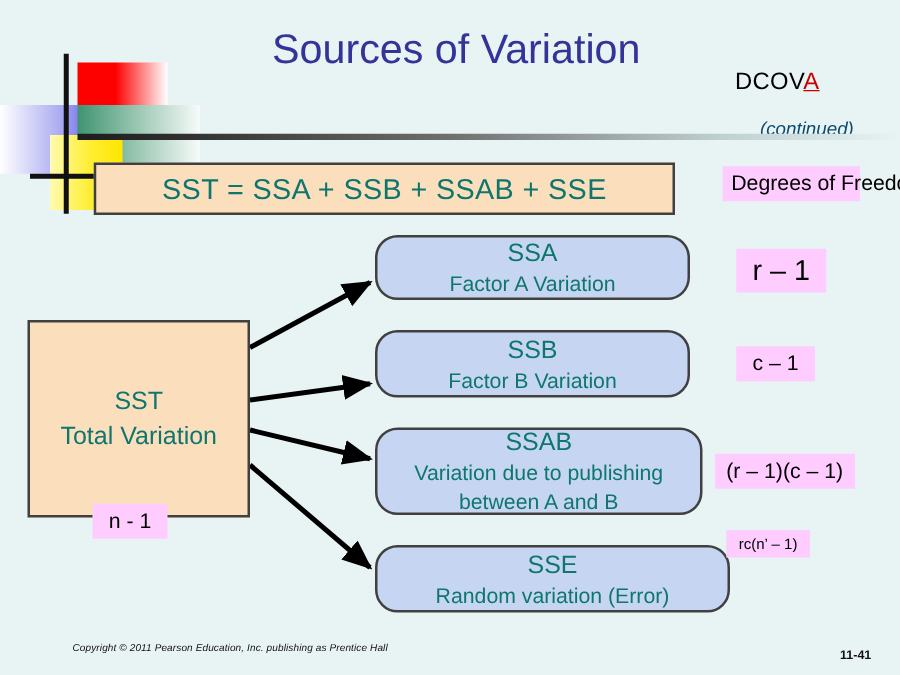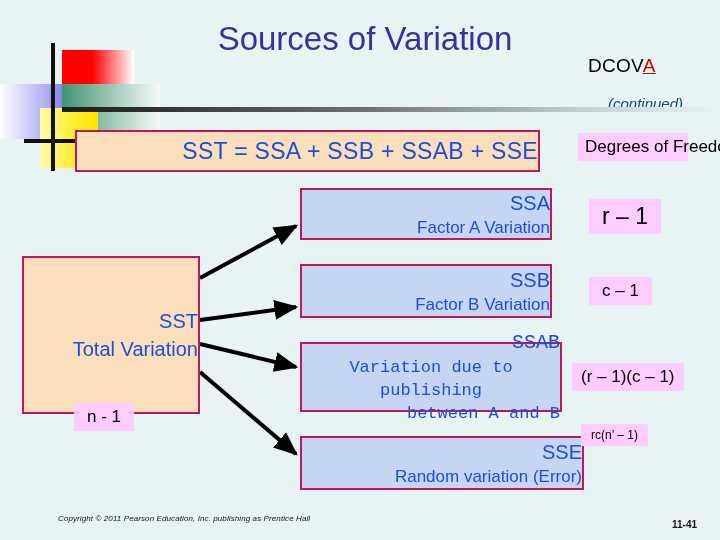--- a/index.html
+++ b/index.html
@@ -111,27 +111,27 @@
     top: 107px;
     width: 658px;
     height: 5px;
     background: linear-gradient(to right, #1d1d1d 0%, #2e2e2e 12%, #6e6e6e 45%, #bfcfcf 78%, #e8f3f3 100%);
   }
 
   
   .box {
     position: absolute;
     box-sizing: border-box;
-    border: 2px solid #be185d;
+    border: 2px solid #404040;
     display: flex;
     flex-direction: column;
-    align-items: flex-end;
+    align-items: center;
     justify-content: center;
     text-align: center;
-    color: #1d4ed8;
+    color: #0f766e;
   }
   .box-peach { background: #fbdfbd; }
   .box-blue  { background: #c6d6f2; }
 
   .eq-box {
     left: 75px;
     top: 130px;
     width: 465px;
     height: 42px;
     font-size: 23px;
@@ -143,27 +143,28 @@
     top: 256px;
     width: 178px;
     height: 158px;
     font-size: 20px;
     line-height: 28px;
   }
 
   .sb {
     left: 300px;
     font-size: 20px;
+    border-radius: 18px;
   }
   .sb .hdr { font-size: 20px; line-height: 26px; }
   .sb .sub { font-size: 17px; line-height: 23px; }
 
   .box-ssa  { top: 188px; width: 252px; height: 52px; }
   .box-ssb  { top: 264px; width: 252px; height: 54px; }
-  .box-ssab { top: 342px; width: 262px; height: 70px; font-family: Liberation Mono, monospace; }
+  .box-ssab { top: 342px; width: 262px; height: 70px; }
   .box-sse  { top: 436px; width: 284px; height: 54px; }
 
   
   .pink {
     position: absolute;
     background: #ffccff;
     color: #000000;
     text-align: center;
     white-space: nowrap;
   }

